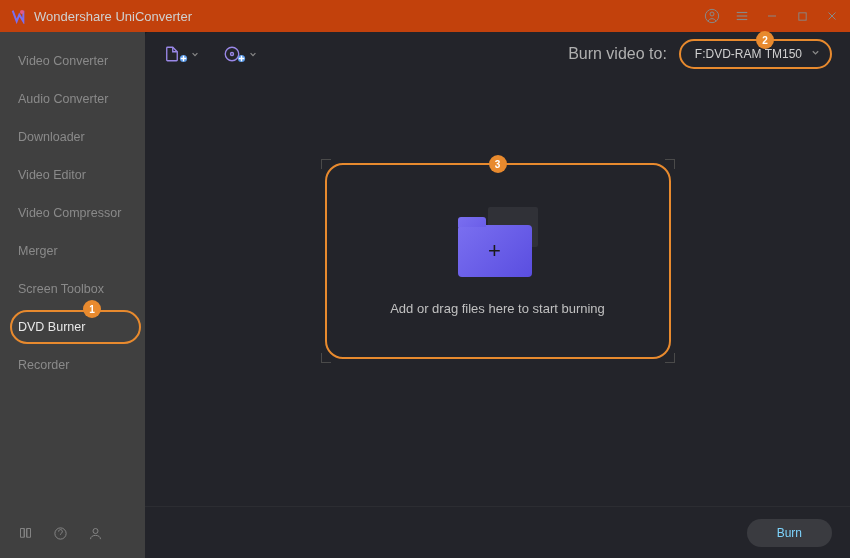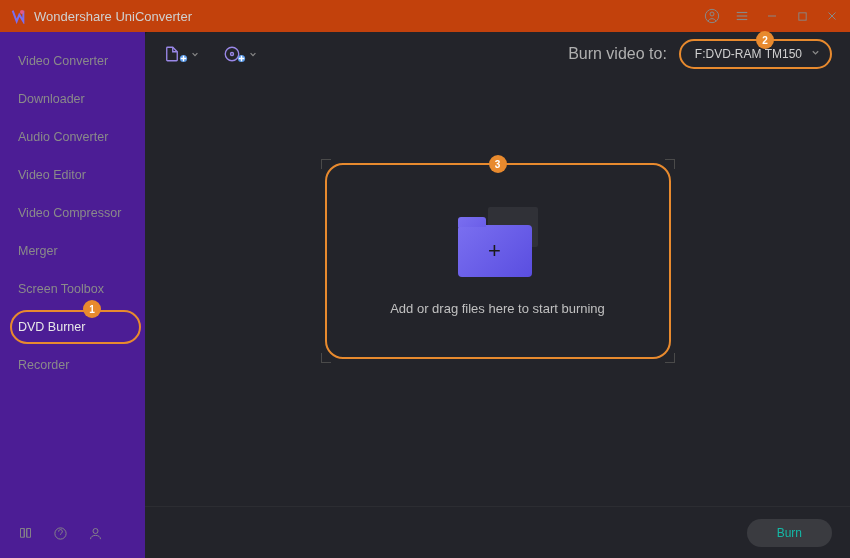--- a/index.html
+++ b/index.html
@@ -5,21 +5,21 @@
   * { box-sizing: border-box; margin: 0; padding: 0; font-family: -apple-system, BlinkMacSystemFont, "Segoe UI", Arial, sans-serif; }
   body { width: 850px; height: 558px; background: #1a1b1f; overflow: hidden; color: #c8c8c8; }
   
   .titlebar { height: 32px; display: flex; align-items: center; padding: 0 10px; background: #c2410c; }
   .logo { width: 16px; height: 16px; margin-right: 8px; }
   .title { font-size: 13px; color: #d0d0d0; flex: 1; }
   .titlebar-icons { display: flex; align-items: center; gap: 14px; }
   .tb-icon { color: #9a9a9a; font-size: 14px; cursor: pointer; display: flex; align-items: center; justify-content: center; width: 16px; height: 16px; }
   
   .main { display: flex; height: 526px; }
-  .sidebar { width: 145px; background: #4c1d95; display: flex; flex-direction: column; padding-top: 10px; }
+  .sidebar { width: 145px; background: #404040; display: flex; flex-direction: column; padding-top: 10px; }
   .sidebar-items { flex: 1; }
   .sidebar-item { padding: 12px 18px; font-size: 12.5px; color: #8a8a8a; cursor: pointer; position: relative; }
   .sidebar-item.active { color: #e8e8e8; font-weight: 500; }
   .sidebar-item.active .outline { position: absolute; left: 10px; right: 4px; top: 2px; bottom: 2px; border: 2px solid #e88a2e; border-radius: 18px; pointer-events: none; }
   .badge { position: absolute; top: -8px; right: 44px; width: 18px; height: 18px; background: #e88a2e; border-radius: 50%; display: flex; align-items: center; justify-content: center; font-size: 10px; color: #fff; font-weight: 600; }
   .sidebar-footer { display: flex; gap: 20px; padding: 14px 18px; }
   .sf-icon { color: #8a8a8a; font-size: 14px; cursor: pointer; }
   
   .content { flex: 1; background: #23242a; display: flex; flex-direction: column; border-radius: 4px 0 0 0; }
   .toolbar { height: 44px; display: flex; align-items: center; padding: 0 18px; }
@@ -39,21 +39,21 @@
   .corner.br { bottom: -6px; right: -6px; border-left: none; border-top: none; }
   .drop-area .badge3 { position: absolute; top: -10px; left: 50%; transform: translateX(-50%); width: 18px; height: 18px; background: #e88a2e; border-radius: 50%; display: flex; align-items: center; justify-content: center; font-size: 10px; color: #fff; font-weight: 600; }
   .folder-stack { position: relative; width: 80px; height: 70px; margin-bottom: 24px; }
   .folder-back { position: absolute; top: 0; right: 0; width: 50px; height: 40px; background: #303137; border-radius: 2px; }
   .folder-front { position: absolute; bottom: 0; left: 0; width: 74px; height: 52px; background: linear-gradient(135deg, #7a6ff0, #5a4ee0); border-radius: 4px; display: flex; align-items: center; justify-content: center; }
   .folder-tab { position: absolute; top: -8px; left: 0; width: 28px; height: 10px; background: linear-gradient(135deg, #7a6ff0, #6a5ee8); border-radius: 3px 3px 0 0; }
   .plus { font-size: 22px; color: #1a1a1a; font-weight: 400; }
   .drop-text { font-size: 13px; color: #c0c0c0; font-weight: 500; text-align: center; }
   
   .footer { height: 52px; display: flex; align-items: center; justify-content: flex-end; padding: 0 18px; border-top: 1px solid #2c2d32; }
-  .burn-btn { background: #3a3b40; color: #14b8a6; border: none; border-radius: 14px; padding: 7px 30px; font-size: 12px; cursor: not-allowed; }
+  .burn-btn { background: #3a3b40; color: #7dd3fc; border: none; border-radius: 14px; padding: 7px 30px; font-size: 12px; cursor: not-allowed; }
 </style>
 </head>
 <body>
 
 <div class="titlebar">
   <svg class="logo" viewBox="0 0 24 24">
     <path d="M4 4 L10 20 L14 10 L20 20 L20 4" fill="none" stroke="#7a6ff0" stroke-width="3"></path>
     <circle cx="18" cy="6" r="3" fill="#e05a8a"></circle>
   </svg>
   <div class="title">Wondershare UniConverter</div>
@@ -88,22 +88,22 @@
           <line x1="19" y1="5" x2="5" y2="19"></line>
         </svg>
     </span>
   </div>
 </div>
 
 <div class="main">
   <div class="sidebar">
     <div class="sidebar-items">
       <div class="sidebar-item"><span>Video Converter</span></div>
+      <div class="sidebar-item"><span>Audio Converter</span></div>
       <div class="sidebar-item"><span>Downloader</span></div>
-      <div class="sidebar-item"><span>Audio Converter</span></div>
       <div class="sidebar-item"><span>Video Editor</span></div>
       <div class="sidebar-item"><span>Video Compressor</span></div>
       <div class="sidebar-item"><span>Merger</span></div>
       <div class="sidebar-item"><span>Screen Toolbox</span></div>
       <div class="sidebar-item active">
         <div class="outline"></div>
         <div class="badge">1</div>
         <span>DVD Burner</span>
       </div>
       <div class="sidebar-item"><span>Recorder</span></div>

